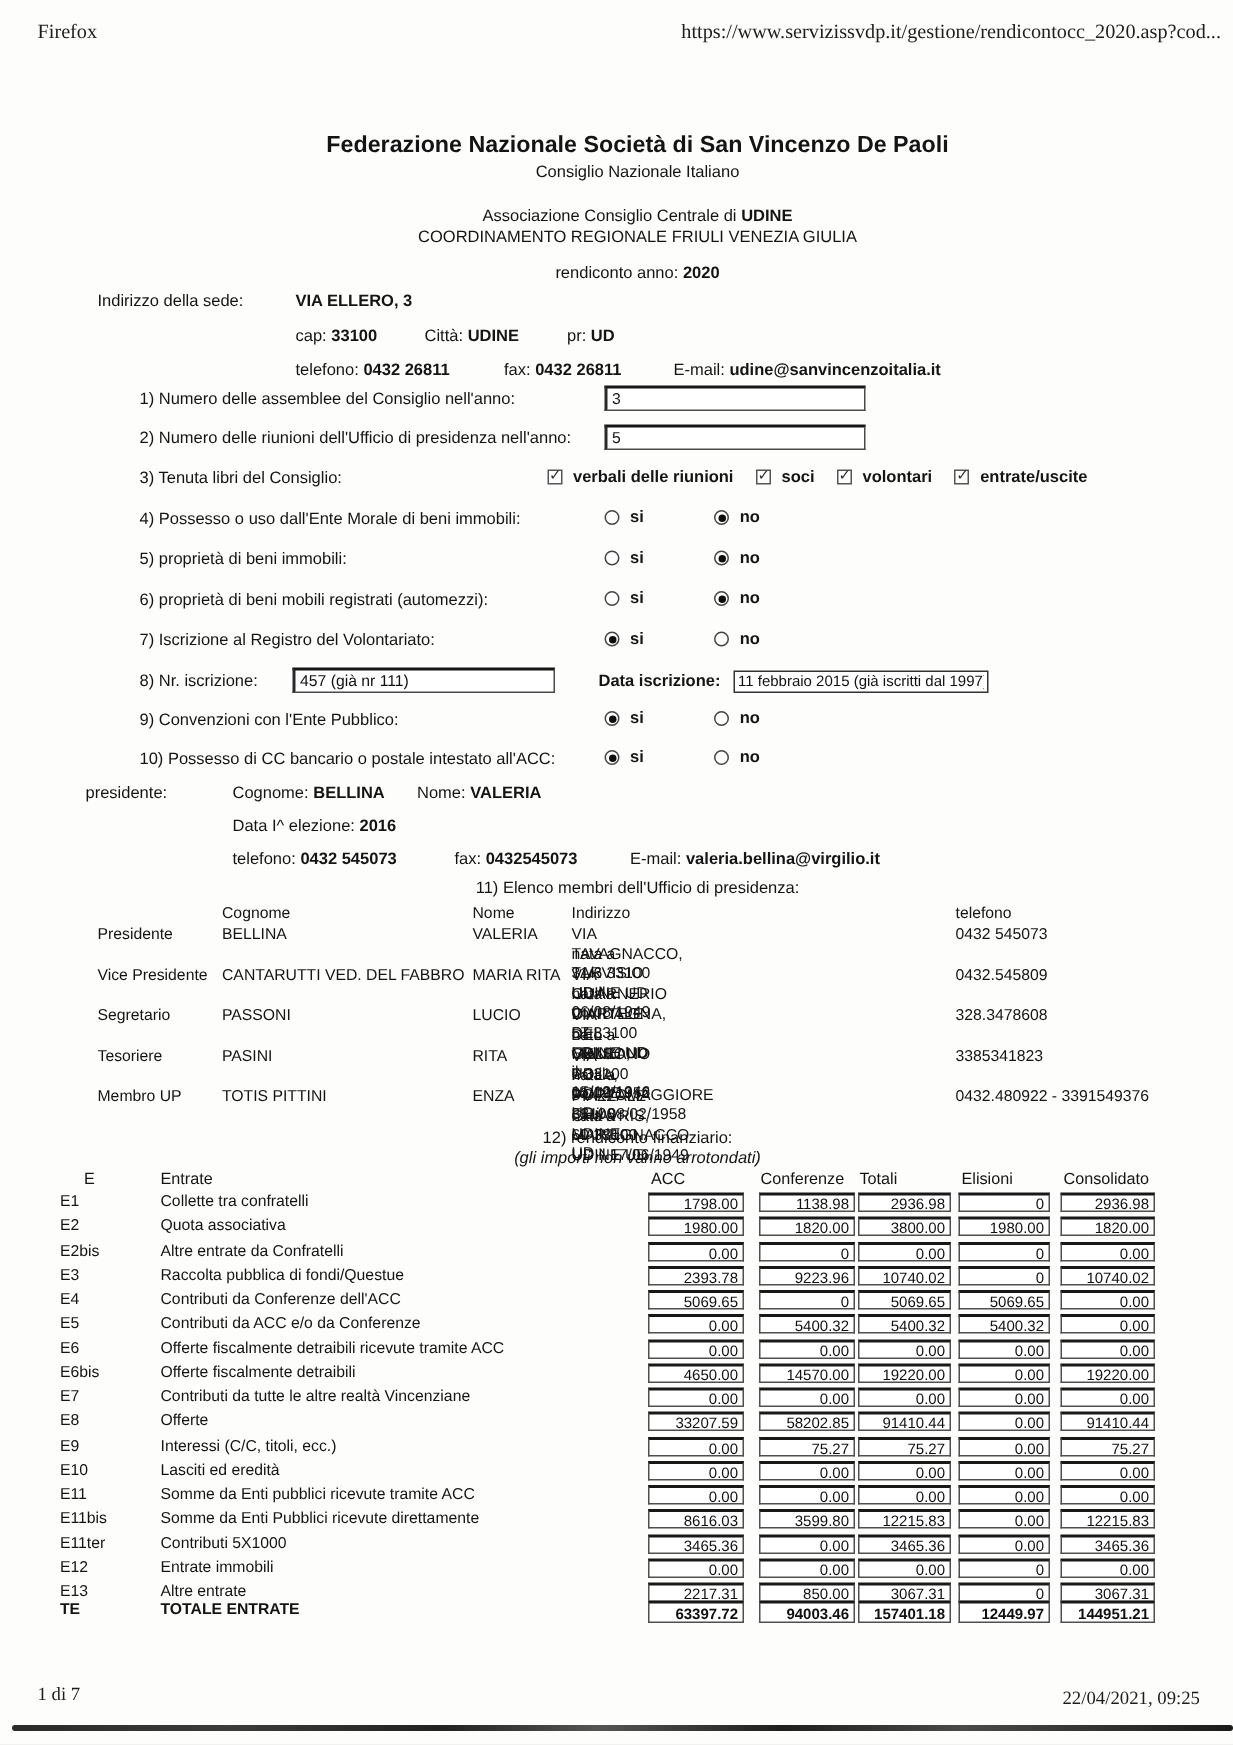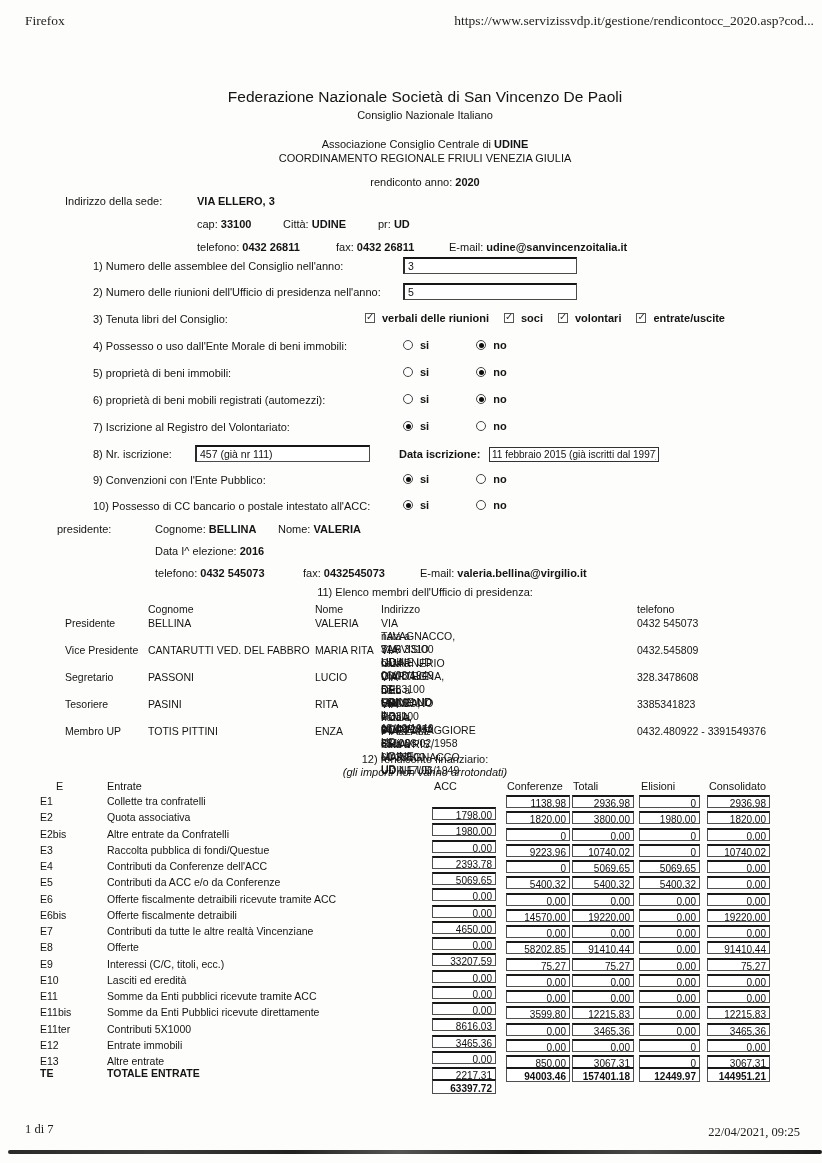--- a/index.html
+++ b/index.html
@@ -7,21 +7,21 @@
   .page {
     position: relative; width: 822px; height: 1163px;
     background: #fdfdfc; color: #141414;
     font-family: "Liberation Sans", sans-serif; font-size: 11px;
     margin: 0 auto; overflow: hidden;
   }
   .serif { font-family: "Liberation Serif", serif; font-size: 13.5px; color:#1d1d1d; }
   .abs { position: absolute; }
   .b { font-weight: bold; }
   .centered { position: absolute; left: 28px; width: 794px; text-align: center; font-size: 11px; }
-  .title { font-size: 15.5px; font-weight: normal; }
+  .title { font-size: 15.5px; font-weight: bold; }
 
   .qrow { position: absolute; left: 0; width: 822px; height: 20px; }
   .qlabel { position: absolute; left: 57px; top: 2px; margin-left: 36px; }
   .tbox {
     position: absolute; height: 17px; background: #fff;
     border: 1px solid #4a4a4a; border-top: 2px solid #161616; border-left: 2px solid #2a2a2a;
     font-family: "Liberation Sans", sans-serif; font-size: 10.5px; padding: 0 3px; color:#111;
   }
   .tbox2 {
     position: absolute; height: 15px; background: #fff;
@@ -50,21 +50,21 @@
 
   .fhead span { position: absolute; font-size: 10.8px; }
   .frow { position: relative; height: 16.25px; font-size: 10.5px; }
   .frow .code, .ftotal .code { position: absolute; left: 40px; top: 1px; }
   .frow .lbl,  .ftotal .lbl  { position: absolute; left: 107px; top: 1px; }
   .nbox {
     position: absolute; top: 1px; height: 13px; line-height: 11px; background: #fff;
     border: 1px solid #4f4f4f; border-top: 2px solid #181818;
     font-size: 10px; text-align: right; padding: 1px 3px 0 0; color:#101010;
   }
-  .b0 { left: 432px; width: 64px; margin-top: 12px; }
+  .b0 { left: 432px; width: 64px; }
   .b1 { left: 506px; width: 64px; }
   .b2 { left: 572px; width: 62px; }
   .b3 { left: 639px; width: 61px; }
   .b4 { left: 707px; width: 63px; }
   .ftotal { position: absolute; left: 0; width: 822px; height: 18px; font-size: 10.5px; font-weight: bold; }
   .ftotal .nbox { height: 15px; line-height: 13px; font-weight: bold; }
 
   .scanline {
     position: absolute; left: 8px; right: 0; top: 1150px; height: 3.5px;
     background: linear-gradient(90deg,#2a2a2a 0%, #3c3c3c 18%, #222 35%, #555 48%, #1f1f1f 63%, #4a4a4a 78%, #1b1b1b 100%);

